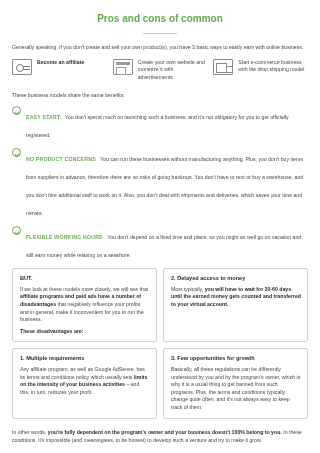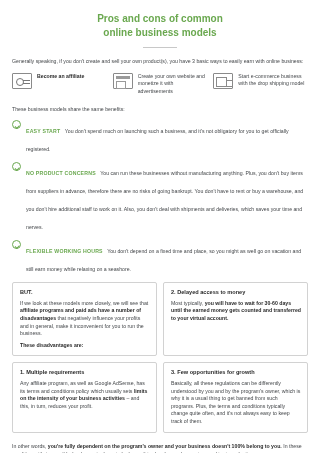--- a/index.html
+++ b/index.html
@@ -169,21 +169,20 @@
   }
 </style>
 </head>
 <body>
 
 <div class="page">
 
   <div>
     <div class="title">
       <div>Pros and cons of common</div>
-      <div>online business models</div>
     </div>
     <div class="title-rule"></div>
   </div>
 
   <p class="intro">Generally speaking, if you don't create and sell your own product(s), you have 3 basic ways to easily earn with online business:</p>
 
   <div class="options">
     <div class="option">
       <span class="opt-icon ico-aff"></span>
       <span class="opt-text"><b>Become an affiliate</b></span>

